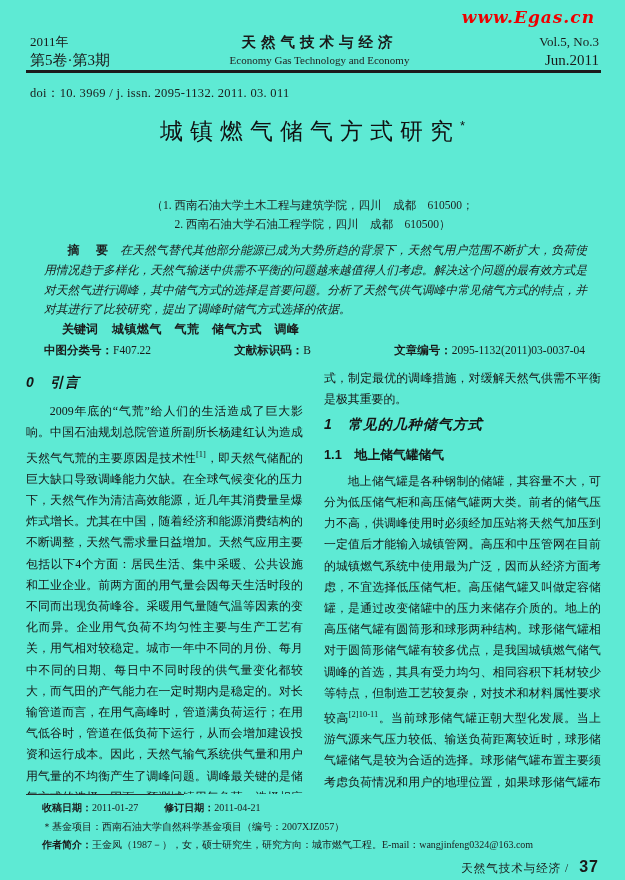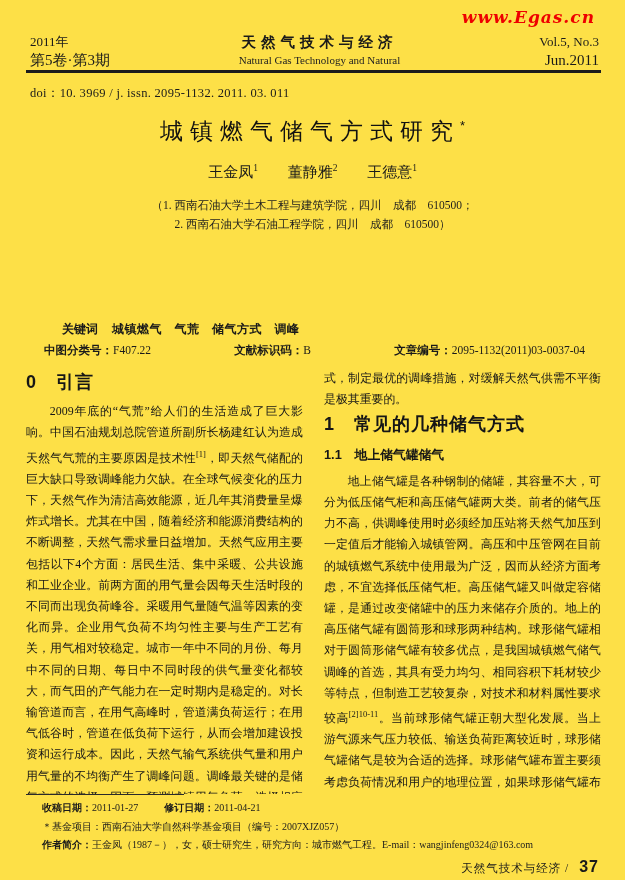--- a/index.html
+++ b/index.html
@@ -1,19 +1,19 @@
 <!DOCTYPE html>
 <html><head>
 <meta charset="utf-8">
 <style>
   * { margin:0; padding:0; box-sizing:border-box; }
   html,body { background:#e9e9e9; }
   .page {
     position:relative; width:625px; height:880px; margin:0 auto;
-    background:#fde047; color:#1a1a1a; overflow:hidden;
+    background:#5eead4; color:#1a1a1a; overflow:hidden;
     font-family:"Liberation Serif","DejaVu Serif",serif;
   }
   .watermark {
     position:absolute; top:7px; right:30px;
     font-family:"DejaVu Serif",serif; font-style:italic; font-weight:bold;
     font-size:17px; color:#ee0000; letter-spacing:1px;
   }
   .masthead { position:absolute; top:33px; left:30px; right:26px; display:flex; align-items:flex-start; }
   .mh-left { width:130px; }
   .mh-center { flex:1; text-align:center; }
@@ -57,21 +57,21 @@
   .keywords-text { letter-spacing:0.5px; }
   .meta-line { position:absolute; top:343px; left:44px; right:40px; display:flex; justify-content:space-between; font-size:11.5px; }
   .meta-label { font-family:"Liberation Sans","DejaVu Sans",sans-serif; font-weight:bold; }
   .columns {
     position:absolute; top:368px; left:26px; right:24px; height:426px;
     display:flex; gap:21px; overflow:hidden;
   }
   .col { flex:1; text-align:justify; font-size:11.9px; line-height:21.2px; color:#161616; }
   .sec-heading {
     font-family:"Liberation Sans","DejaVu Sans",sans-serif; font-weight:bold;
-    font-size:18px; letter-spacing:1px; margin:4px 0 8px; text-align:left;
+    font-size:14px; letter-spacing:1px; margin:4px 0 8px; text-align:left;font-style:italic;
   }
   .subsec-heading {
     font-family:"Liberation Sans","DejaVu Sans",sans-serif; font-weight:bold;
     font-size:12.8px; margin:3px 0 6px; text-align:left;
   }
   .col p { margin:0; text-indent:2em; }
   .col p.cont { text-indent:0; }
   .col sup { font-size:8.5px; }
   .footnote-rule { position:absolute; top:794px; left:26px; width:158px; border-top:1.5px solid #2a2a2a; }
   .footnotes { position:absolute; top:799px; left:26px; right:24px; padding-left:16px; font-size:10px; line-height:18.5px; color:#1b1b1b; }
@@ -92,45 +92,43 @@
 
   <div class="watermark">www.Egas.cn</div>
 
   <div class="masthead">
     <div class="mh-left">
       <div class="mh-year">2011年</div>
       <div class="mh-issue">第5卷·第3期</div>
     </div>
     <div class="mh-center">
       <div class="mh-journal-cn">天然气技术与经济</div>
-      <div class="mh-journal-en">Natural Gas Technology and Natural</div>
+      <div class="mh-journal-en">Economy Gas Technology and Economy</div>
     </div>
     <div class="mh-right">
       <div class="mh-vol">Vol.5, No.3</div>
       <div class="mh-date">Jun.2011</div>
     </div>
   </div>
 
   <div class="double-rule"></div>
 
   <div class="doi-line">doi：10. 3969 / j. issn. 2095-1132. 2011. 03. 011</div>
 
   <div class="title"><span>城镇燃气储气方式研究</span><sup>*</sup></div>
 
-  <div class="authors">
-    <span class="author"><span>王金凤</span><sup>1</sup></span>
-    <span class="author"><span>董静雅</span><sup>2</sup></span>
-    <span class="author"><span>王德意</span><sup>1</sup></span>
-  </div>
 
   <div class="affiliations">
     <div>（1. 西南石油大学土木工程与建筑学院，四川　成都　610500；</div>
     <div>2. 西南石油大学石油工程学院，四川　成都　610500）</div>
   </div>
 
+  <div class="abstract">
+    <span class="abstract-label">摘　要</span><span class="abstract-text">在天然气替代其他部分能源已成为大势所趋的背景下，天然气用户范围不断扩大，负荷使用情况趋于多样化，天然气输送中供需不平衡的问题越来越值得人们考虑。解决这个问题的最有效方式是对天然气进行调峰，其中储气方式的选择是首要问题。分析了天然气供气调峰中常见储气方式的特点，并对其进行了比较研究，提出了调峰时储气方式选择的依据。</span>
+  </div>
 
   <div class="keywords">
     <span class="keywords-label">关键词</span><span class="keywords-text">城镇燃气　气荒　储气方式　调峰</span>
   </div>
 
   <div class="meta-line">
     <span><span class="meta-label">中图分类号：</span><span>F407.22</span></span>
     <span><span class="meta-label">文献标识码：</span><span>B</span></span>
     <span><span class="meta-label">文章编号：</span><span>2095-1132(2011)03-0037-04</span></span>
   </div>

